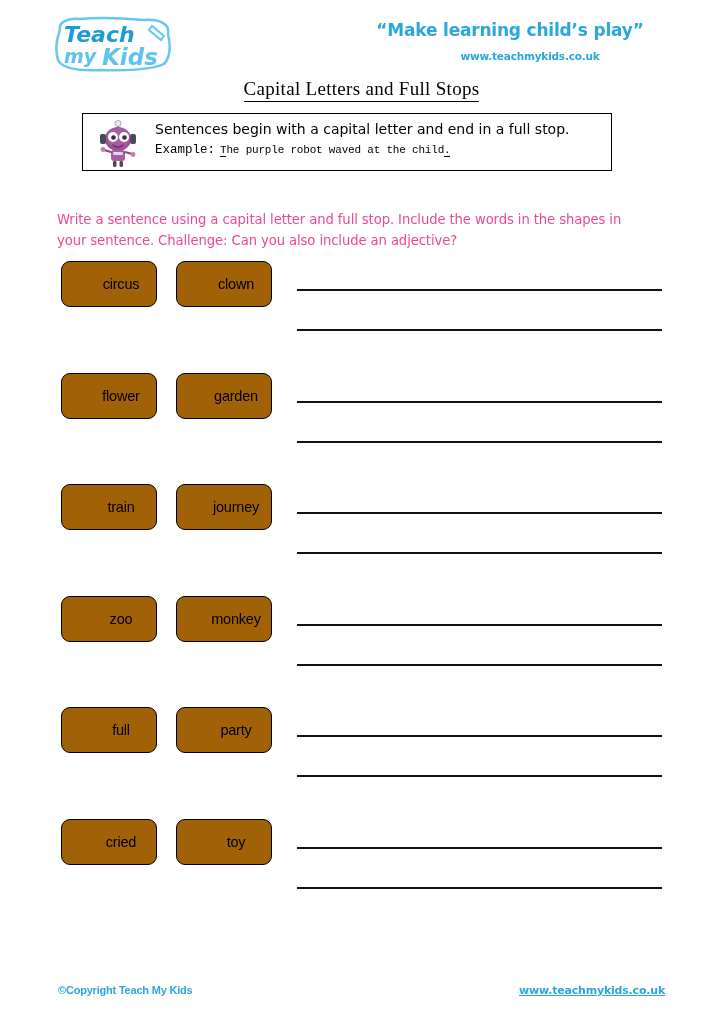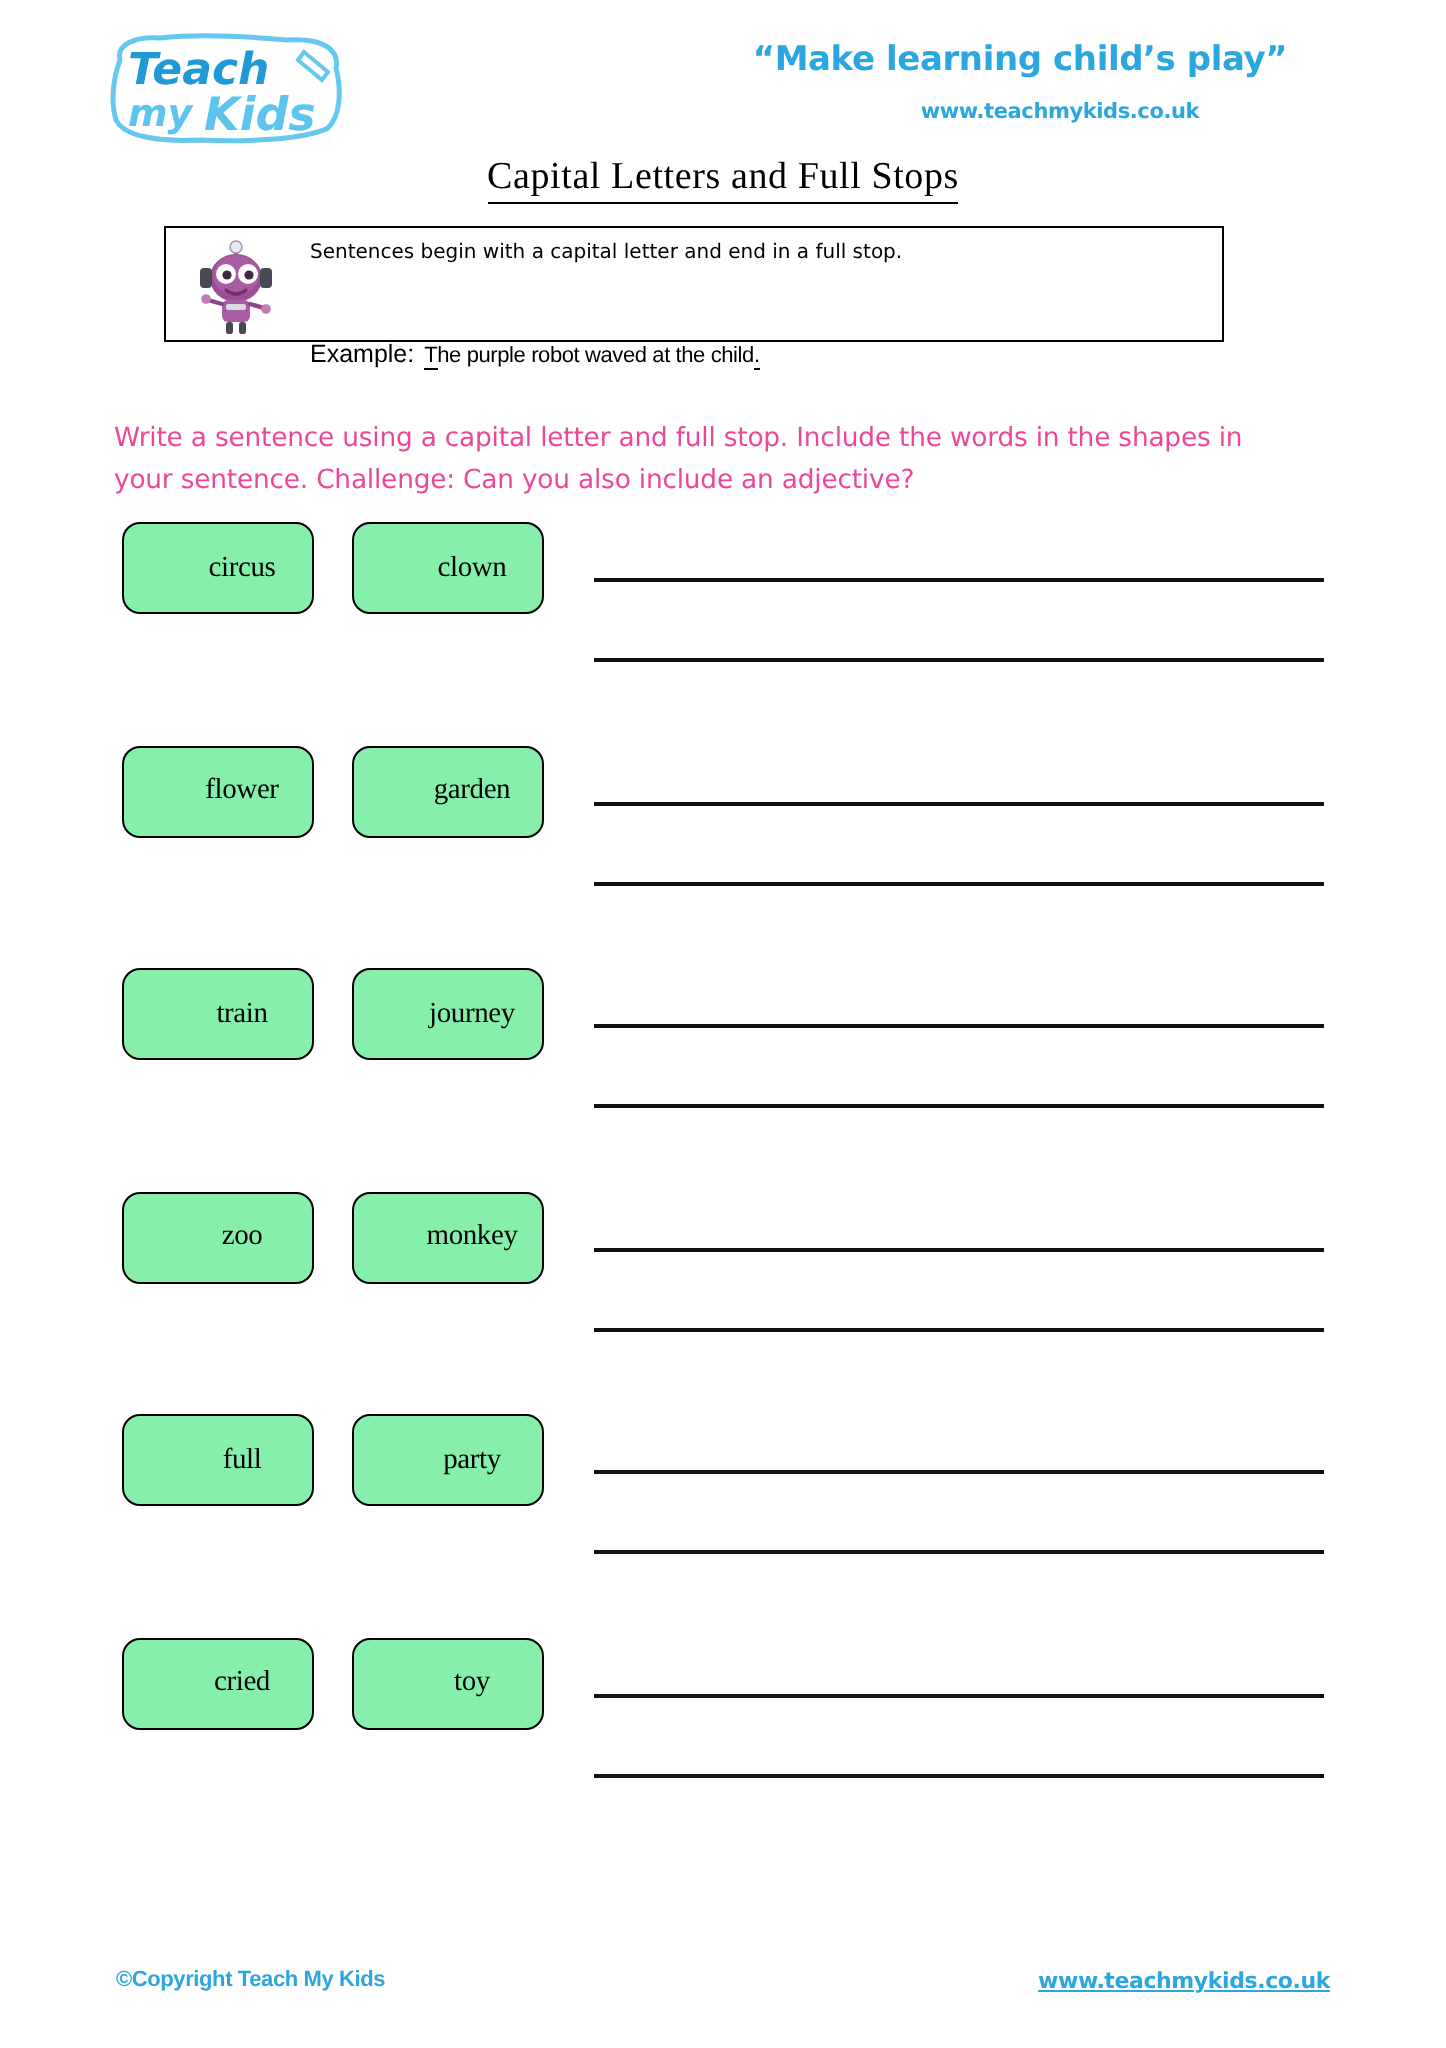--- a/index.html
+++ b/index.html
@@ -92,35 +92,34 @@
     top: 4px;
     width: 50px;
     height: 50px;
   }
   .robot svg { display: block; }
   .rule-line1 {
     position: absolute;
     left: 72px;
     top: 7px;
     font-family: "DejaVu Sans", sans-serif;
-    font-size: 10px;
+    font-size: 14px;
     color: #000;
     white-space: nowrap;
   }
   .rule-line2 {
     position: absolute;
     left: 72px;
     top: 29px;
-    font-family: Liberation Sans, sans-serif;
+    font-family: Liberation Mono, monospace;
     font-size: 12.5px;
     color: #000;
     white-space: nowrap;
     display: flex;
     align-items: baseline;
-    margin-top: 27px;
   }
   .rule-line2 .ex-label { font-size: 12.5px; }
   .rule-line2 .ex-sentence {
     font-size: 11px;
     margin-left: 5px;
     letter-spacing: -0.2px;
   }
   .u-under { border-bottom: 1.4px solid #000; }
 
   
@@ -149,25 +148,25 @@
     height: 111.5px;
   }
   .wordbox {
     position: absolute;
     top: 3px;
     width: 96px;
     height: 46px;
     border: 1.6px solid #000;
     border-radius: 9px;
     box-sizing: border-box;
-    background: #86efac;
+    background: #a16207;
     display: flex;
     align-items: center;
     justify-content: center;
-    font-family: Liberation Serif, serif;
+    font-family: Liberation Sans, sans-serif;
     font-size: 14.5px;
     color: #000;
     letter-spacing: -0.2px;
     padding-left: 24px;
   }
   .wordbox.first { left: 61px; }
   .wordbox.second { left: 176px; }
 
   .lines {
     position: absolute;

